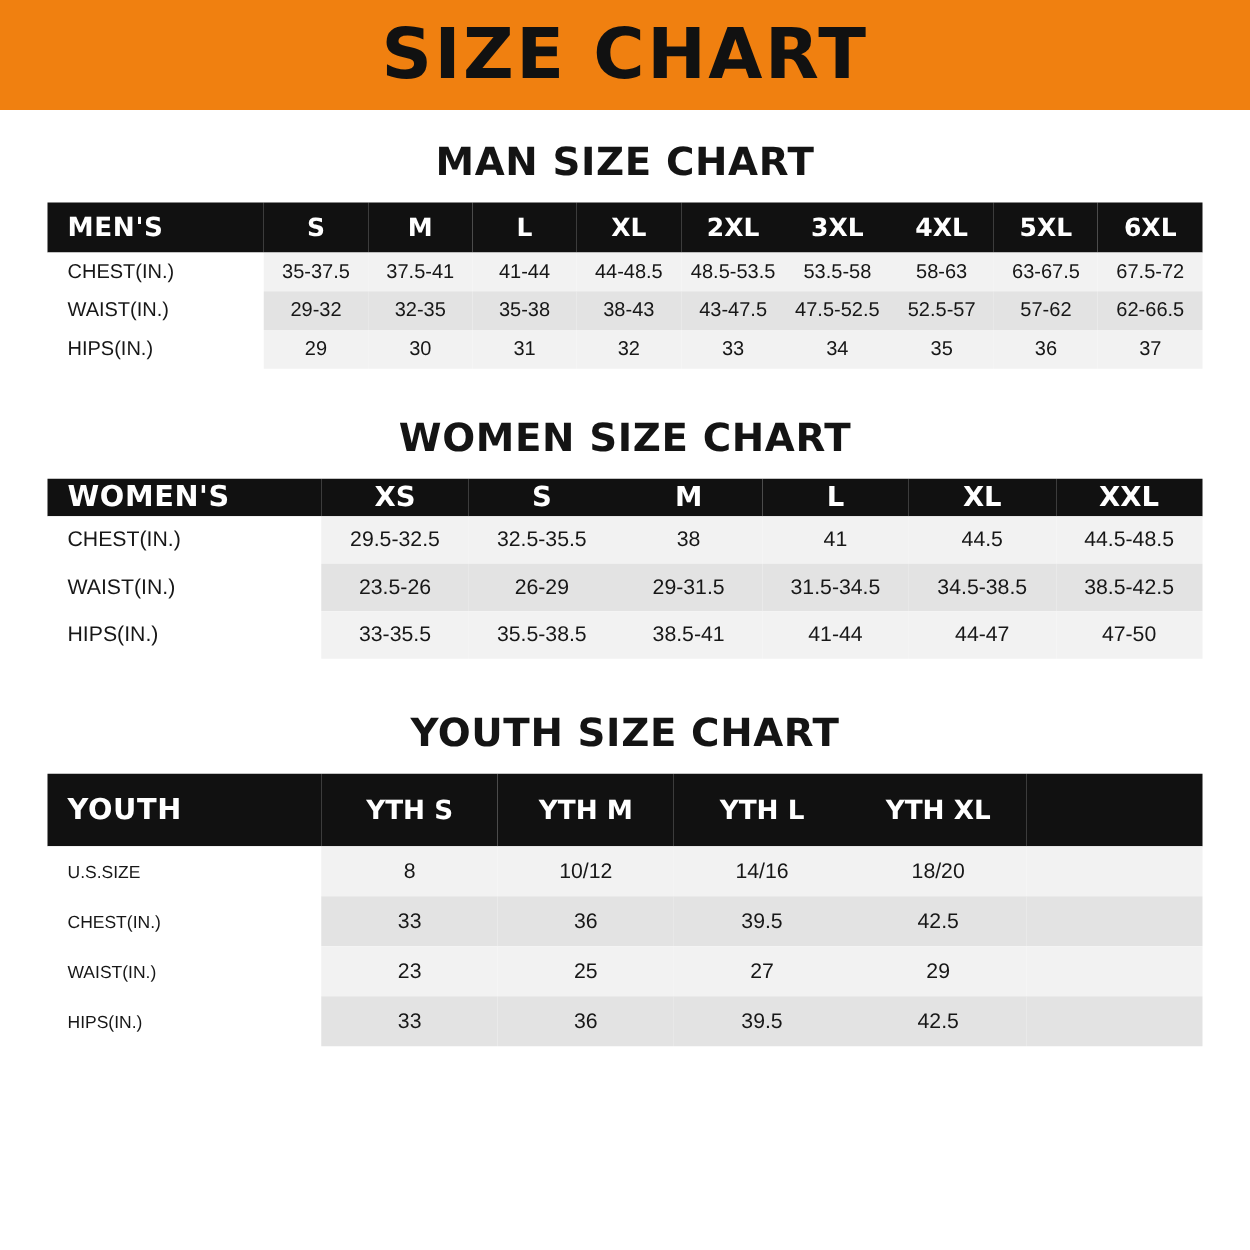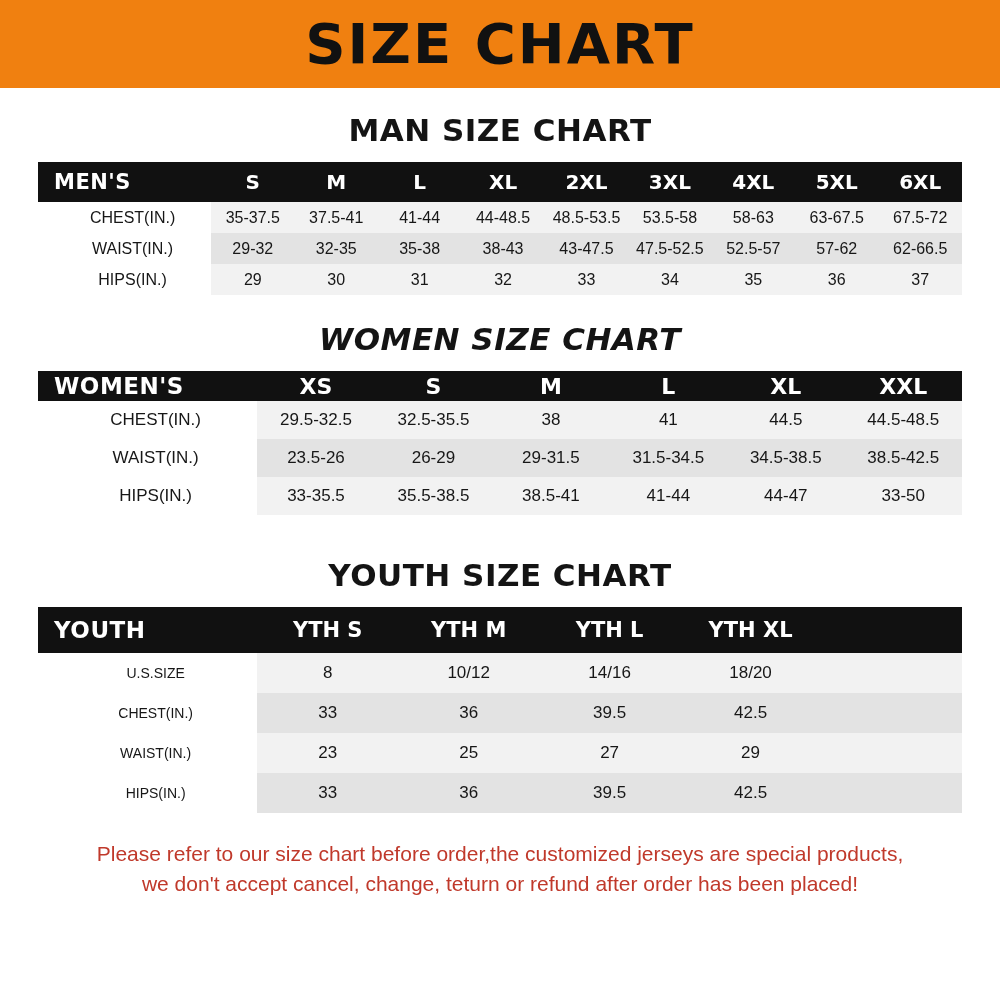--- a/index.html
+++ b/index.html
@@ -54,22 +54,21 @@
     font-weight: bold;
     font-size: 31px;
     color: #141414;
     letter-spacing: 0.5px;
     margin: 24px 0 14px 0;
   }
   .section-title.youth {
     margin-top: 42px;
   }
   .section-title.women {
-    margin-top: 26px;
-    font-style: italic;
+    margin-top: 38px;
   }
 
   table.size-table {
     width: 100%;
     border-collapse: collapse;
     table-layout: fixed;
   }
   table.size-table th,
   table.size-table td {
     padding: 0;
@@ -101,21 +100,21 @@
   }
   tr.body-row td {
     font-family: "Liberation Sans", sans-serif;
     font-size: 16px;
     color: #171717;
     text-align: center;
     height: 31px;
     vertical-align: middle;
   }
   tr.body-row td.rowlabel {
-    text-align: center;
+    text-align: left;
     padding-left: 16px;
     font-size: 16px;
     color: #171717;
   }
   tr.row-alt-a td {
     background: #f2f2f2;
   }
   tr.row-alt-b td {
     background: #e3e3e3;
   }
@@ -143,21 +142,21 @@
   .women-table tr.body-row td.rowlabel {
     font-size: 17px;
   }
 
   .youth-table tr.body-row,
   .youth-table tr.body-row td {
     height: 40px;
   }
   .youth-table .head-row,
   .youth-table .head-row th {
-    height: 46px;
+    height: 58px;
     font-size: 21px;
   }
   .youth-table .head-row th.rowlabel {
     font-size: 23px;
   }
   .youth-table tr.body-row td {
     font-size: 17px;
   }
   .youth-table tr.body-row td.rowlabel {
     font-size: 14px;
@@ -276,21 +275,21 @@
             <td>34.5-38.5</td>
             <td>38.5-42.5</td>
           </tr>
           <tr class="body-row row-alt-a">
             <td class="rowlabel">HIPS(IN.)</td>
             <td>33-35.5</td>
             <td>35.5-38.5</td>
             <td>38.5-41</td>
             <td>41-44</td>
             <td>44-47</td>
-            <td>33-50</td>
+            <td>47-50</td>
           </tr>
         </tbody>
       </table>
     </div>
 
     <div class="section">
       <div class="section-title youth">YOUTH SIZE CHART</div>
       <table class="size-table youth-table">
         <thead>
           <tr class="head-row">
@@ -332,19 +331,15 @@
             <td>33</td>
             <td>36</td>
             <td>39.5</td>
             <td>42.5</td>
             <td></td>
           </tr>
         </tbody>
       </table>
     </div>
 
-    <div class="notice">
-      <div>Please refer to our size chart before order,the customized jerseys are special products,</div>
-      <div>we don't accept cancel, change, teturn or refund after order has been placed!</div>
-    </div>
 
   </div>
 </div>
 
 </body></html>

